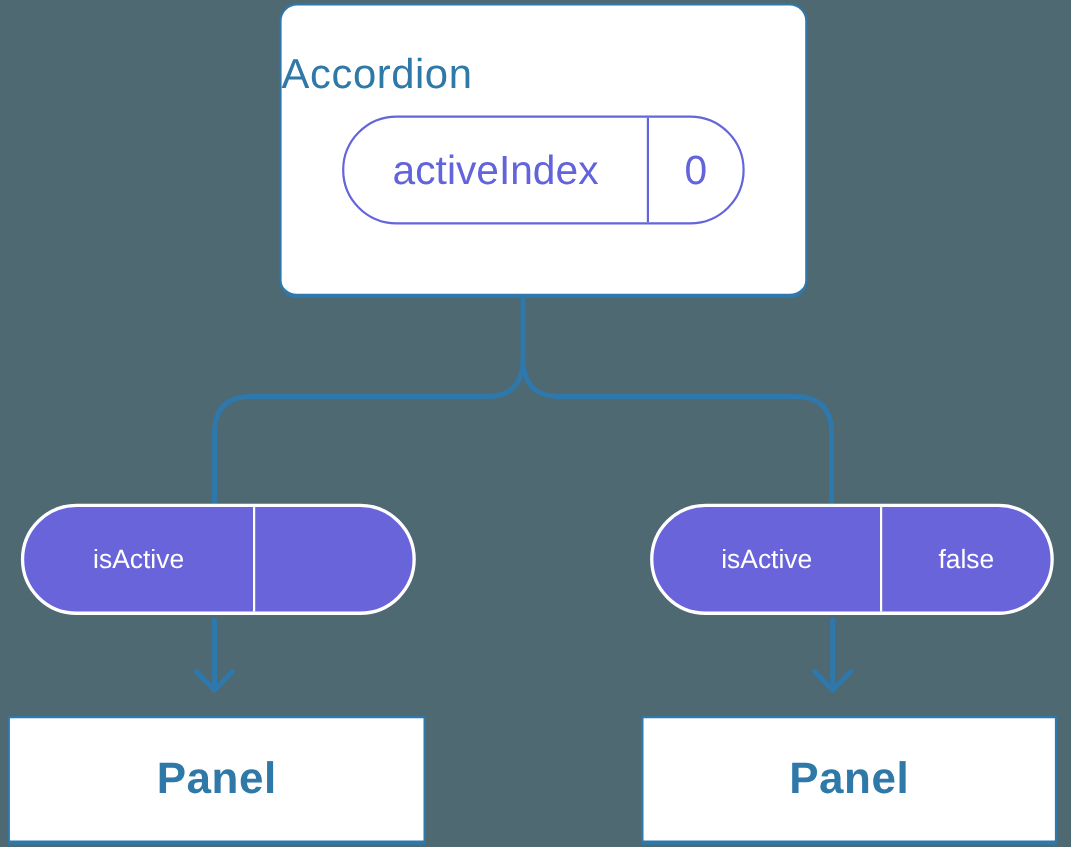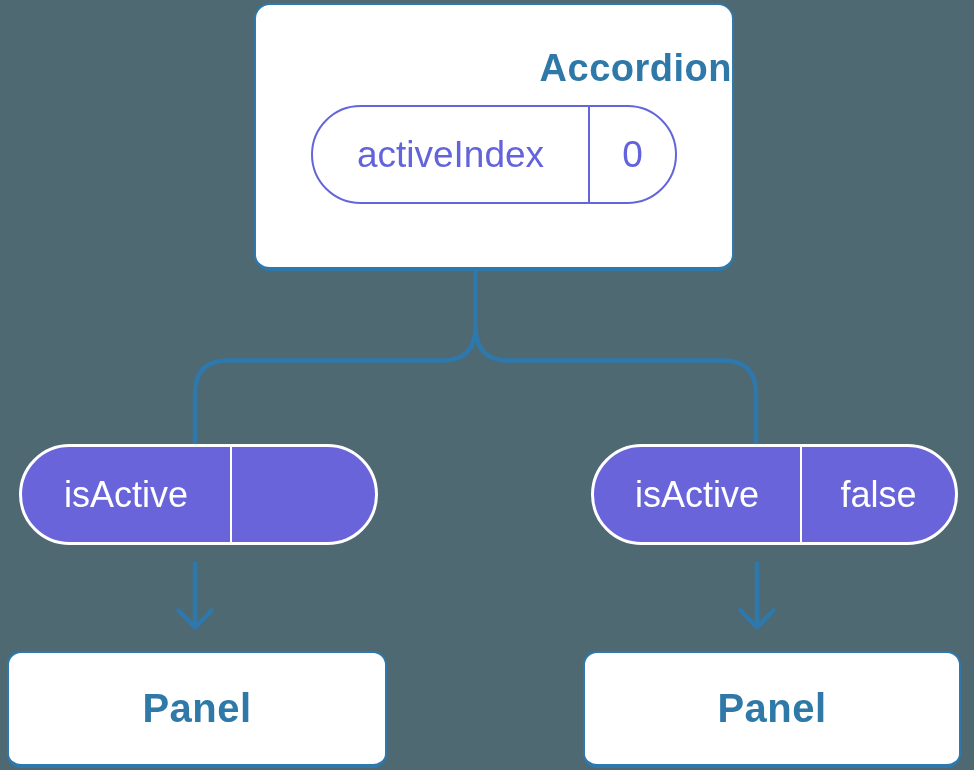--- a/index.html
+++ b/index.html
@@ -28,23 +28,23 @@
   }
   .root-card {
     left: 254px; top: 3px;
     width: 480px; height: 268px;
     border-radius: 16px;
   }
   .root-title {
     position: absolute;
     left: 0; top: 42px;
     width: 100%;
-    text-align: right;
+    text-align: left;
     font-size: 38px;
-    font-weight: 700;
+    font-weight: 400;
     letter-spacing: 0.5px;
     color: #2E79A8;
   }
   .state-pill {
     position: absolute;
     left: 55px; top: 100px;
     width: 366px; height: 99px;
     box-sizing: border-box;
     border: 2px solid #6565DB;
     border-radius: 51px;
@@ -58,47 +58,47 @@
     flex: 0 0 275px;
     display: flex; align-items: center; justify-content: center;
     border-right: 2px solid #6565DB;
   }
   .state-pill .pill-value {
     flex: 1;
     display: flex; align-items: center; justify-content: center;
   }
   .prop-pill {
     position: absolute;
-    top: 444px;
+    top: 458px;
     height: 101px;
     box-sizing: border-box;
     background: #6964DA;
     border: 3px solid #FFFFFF;
     border-radius: 51px;
     display: flex;
     color: #FFFFFF;
-    font-size: 36px;
+    font-size: 24px;
     z-index: 3;
   }
   .prop-pill-left  { left: 19px;  width: 359px; }
   .prop-pill-right { left: 591px; width: 367px; }
   .prop-pill .pill-name {
     display: flex; align-items: center; justify-content: center;
     border-right: 2px solid #FFFFFF;
   }
   .prop-pill-left  .pill-name { flex: 0 0 208px; }
   .prop-pill-right .pill-name { flex: 0 0 206px; }
   .prop-pill .pill-value {
     flex: 1;
     display: flex; align-items: center; justify-content: center;
   }
   .panel-card {
     top: 651px;
     height: 117px;
-    border-radius: 14px;
+    border-radius: 2px;
     display: flex; align-items: center; justify-content: center;
   }
   .panel-left  { left: 7px;   width: 380px; }
   .panel-right { left: 583px; width: 378px; }
   .panel-title {
     font-size: 40px;
     font-weight: 600;
     letter-spacing: 0.5px;
     color: #2E79A8;
   }

